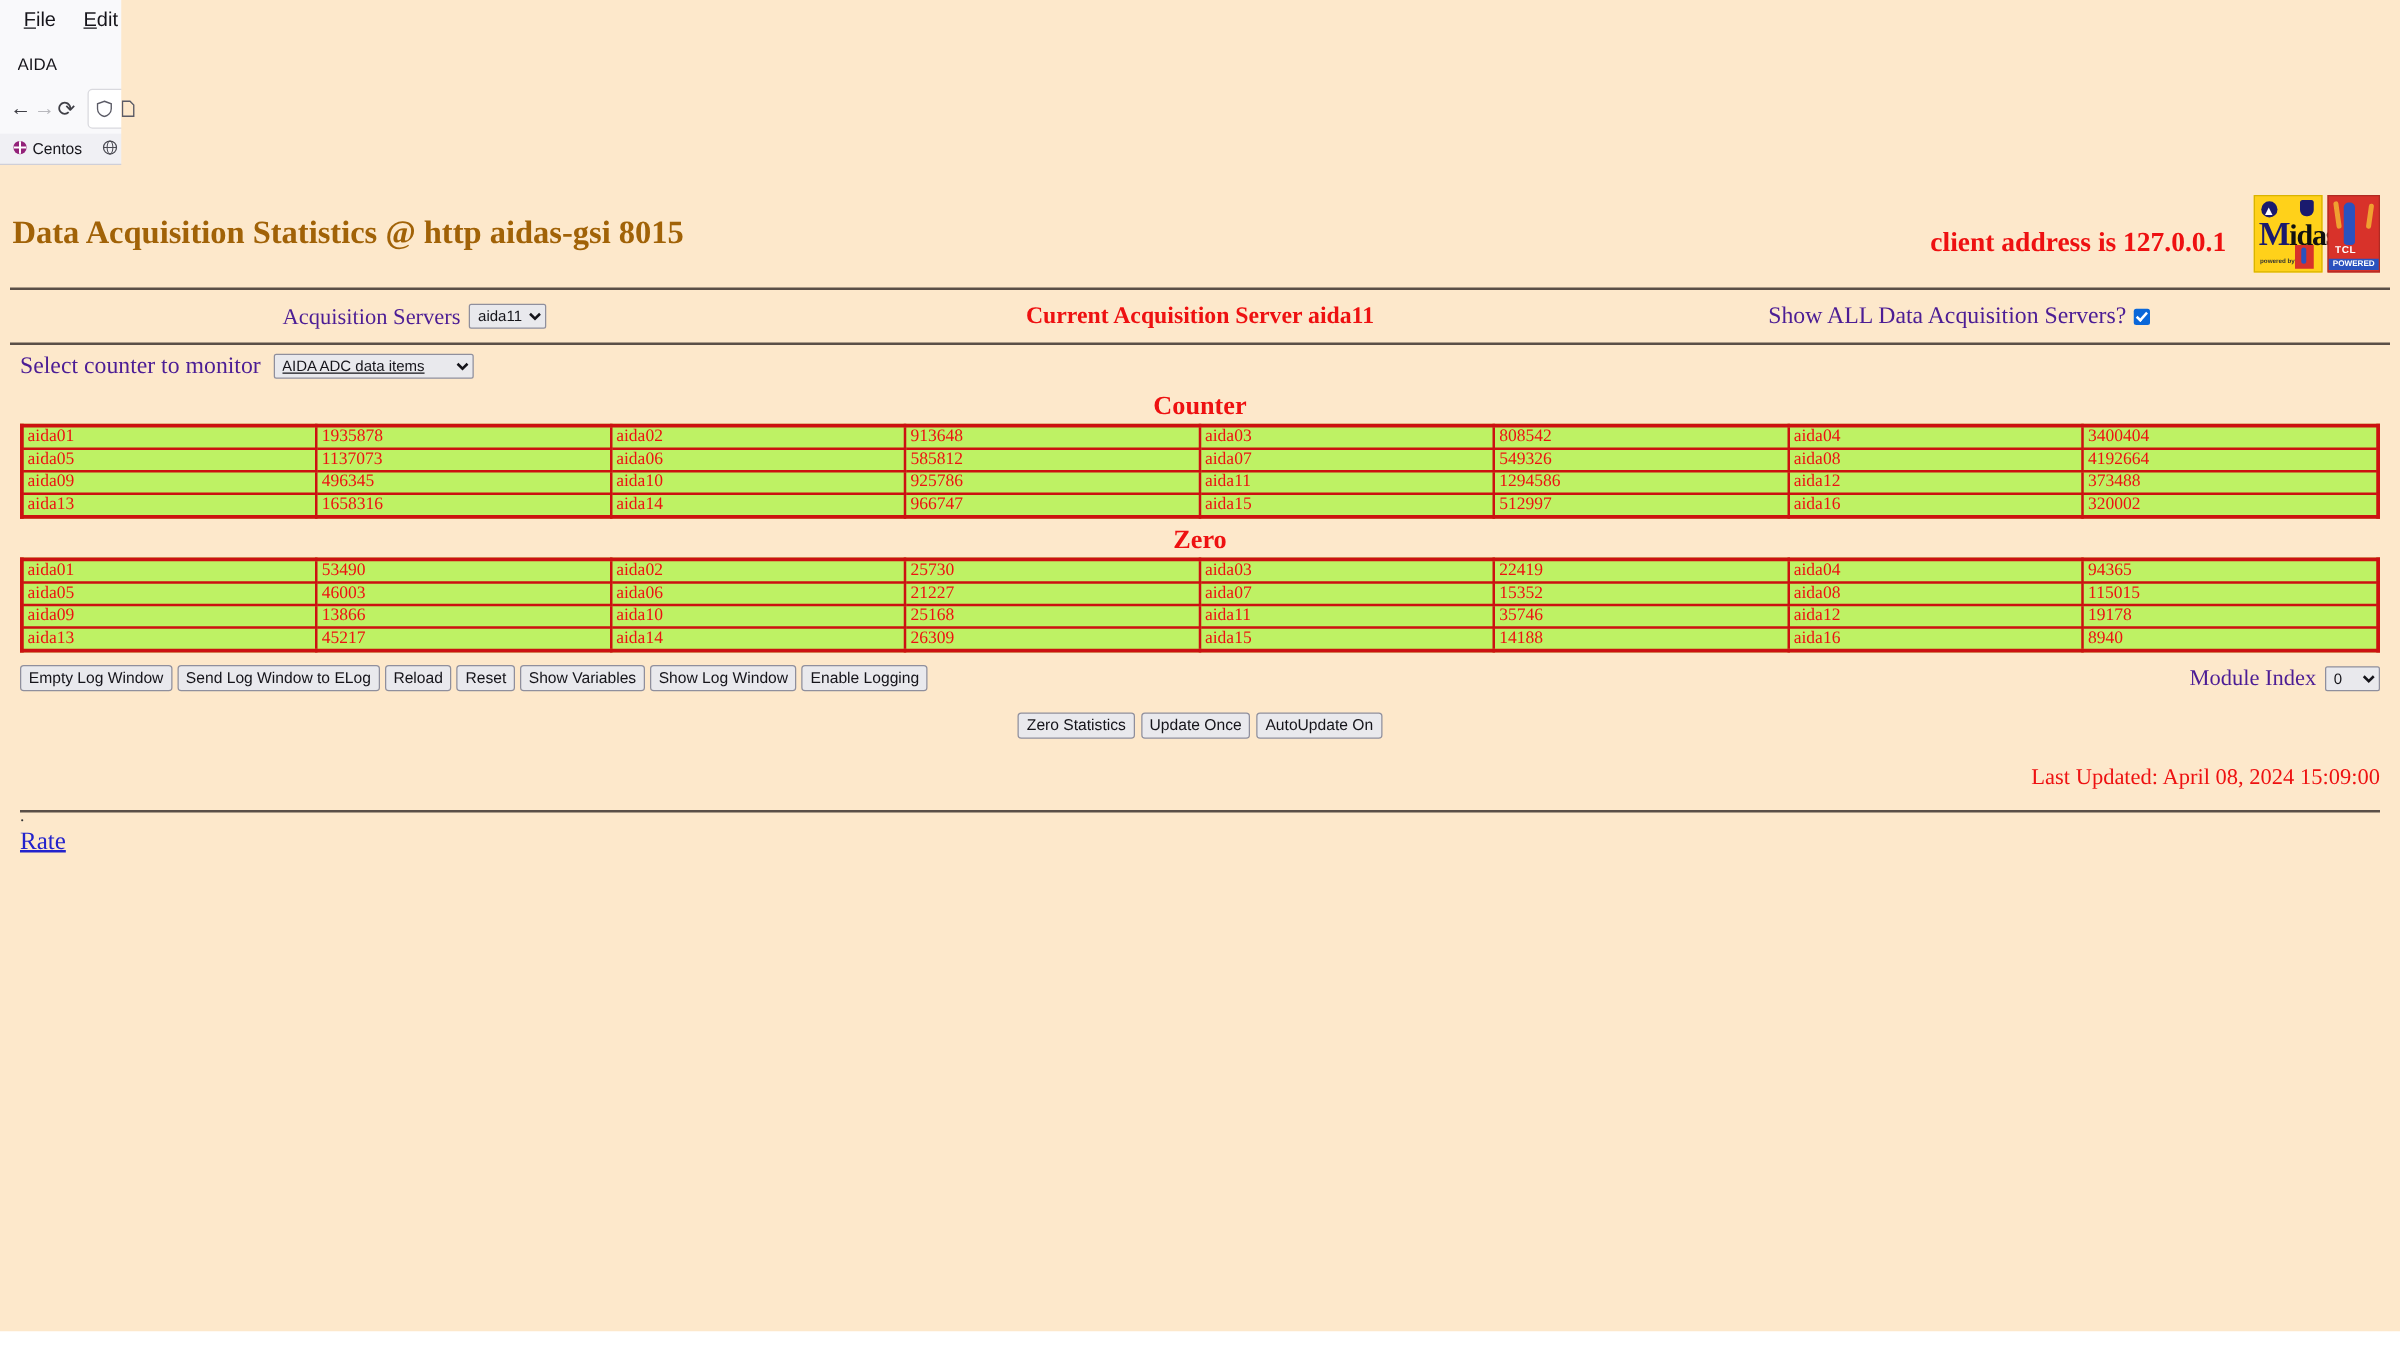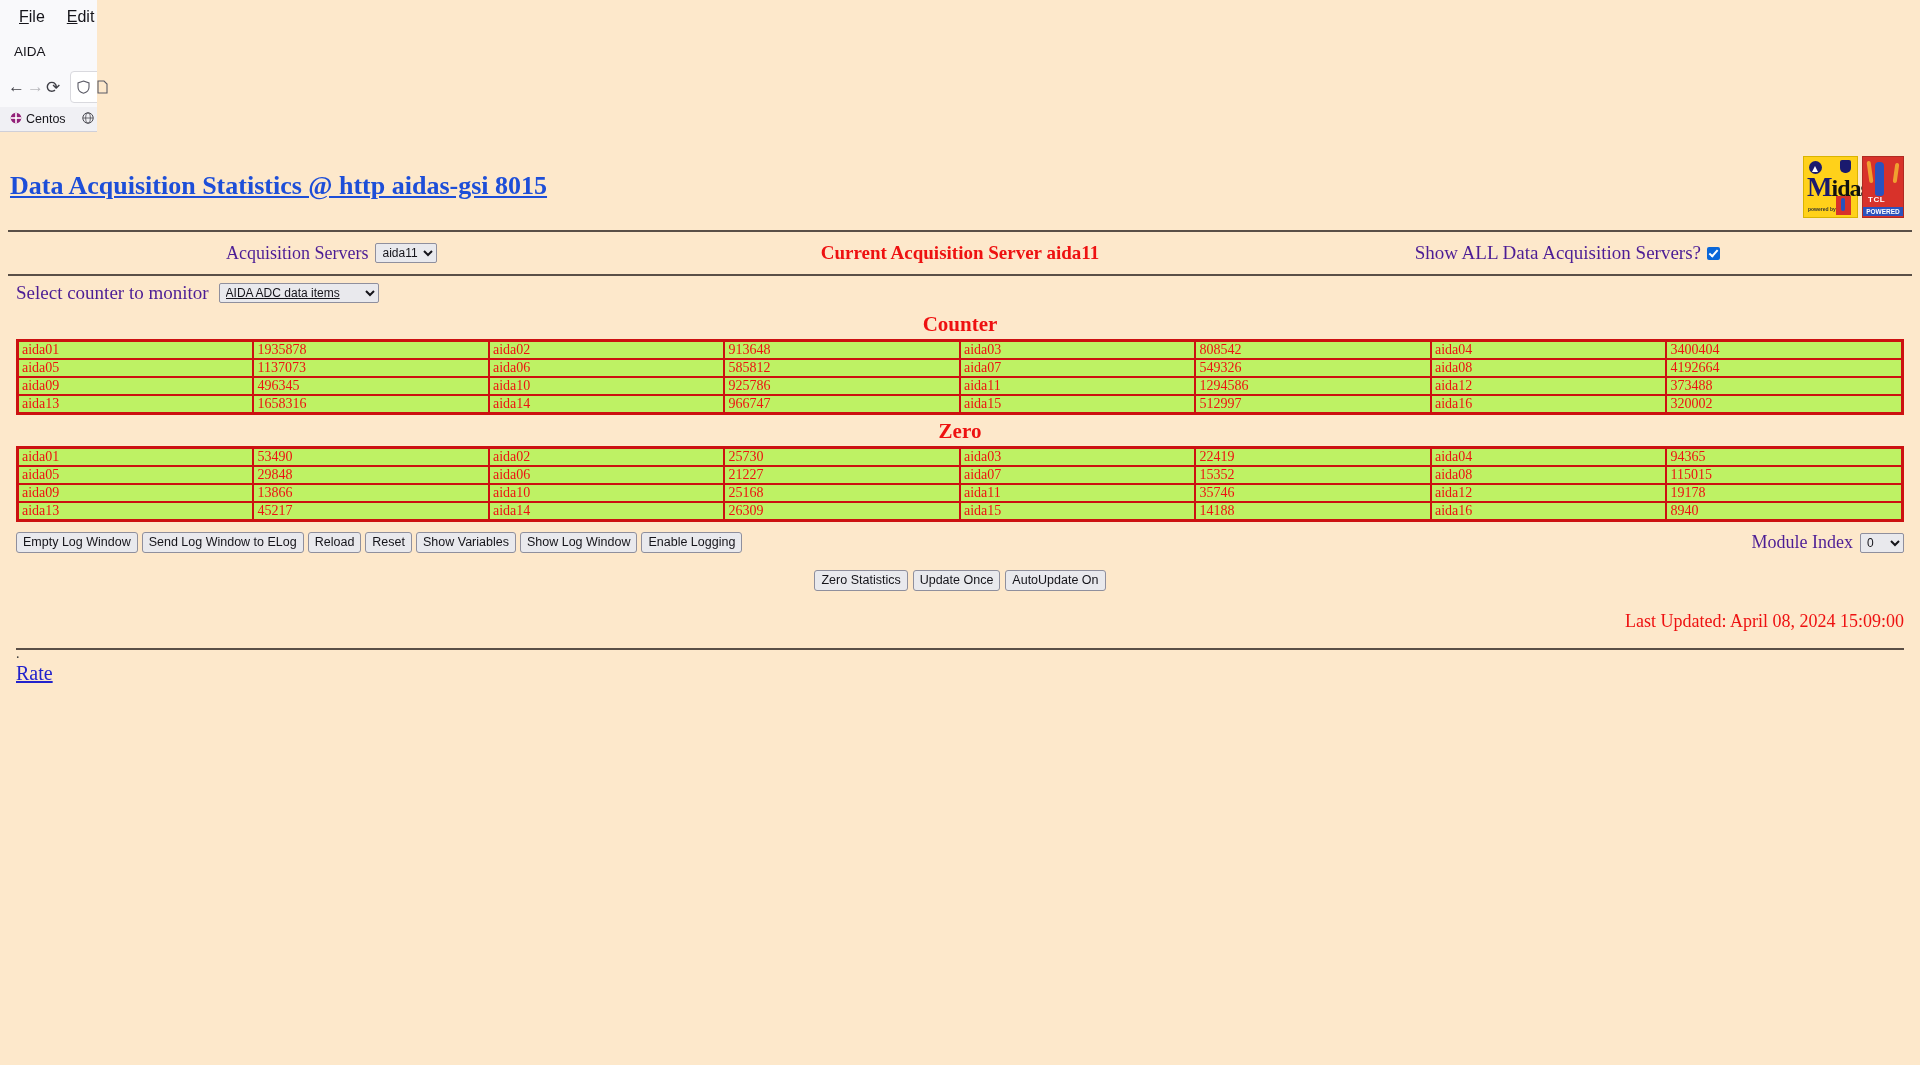--- a/index.html
+++ b/index.html
@@ -97,23 +97,23 @@
     position:relative;
     overflow:hidden;
   }
   .pg-pad{padding:0 8px;}
 
   .hdr-row{
     display:flex;align-items:flex-start;justify-content:space-between;
     padding-top:20px;
   }
   .title{
-    font-size:26px;font-weight:bold;color:#1d4ed8;
+    font-size:26px;font-weight:bold;color:#a16207;
     font-family:"Liberation Serif", serif;
-    padding-left:2px;padding-top:19px;text-decoration:underline;
+    padding-left:2px;padding-top:19px;
   }
   .hdr-right{display:flex;align-items:center;gap:22px;padding-right:8px;}
   .client-addr{
     font-size:22px;font-weight:bold;color:#EE1111;
     font-family:"Liberation Serif", serif;
     padding-top:18px;
   }
   .logos{display:flex;gap:4px;padding-top:4px;}
 
   .logo-midas{
@@ -406,20 +406,21 @@
       </div>
     </div>
 </div>
 
 <div class="page">
   <div class="pg-pad">
 
     <div class="hdr-row">
       <div class="title">Data Acquisition Statistics @ http aidas-gsi 8015</div>
       <div class="hdr-right">
+        <div class="client-addr">client address is 127.0.0.1</div>
         <div class="logos">
           <div class="logo-midas">
             <div class="ball"></div>
             <div class="shield"></div>
             <div class="mword"><i>M</i>idas</div>
             <div class="pwr">powered by</div>
             <div class="tcl-mini"></div>
           </div>
           <div class="logo-tcl">
             <div class="fl"></div>
@@ -507,21 +508,21 @@
             <td class="vl">53490</td>
             <td class="nm">aida02</td>
             <td class="vl">25730</td>
             <td class="nm">aida03</td>
             <td class="vl">22419</td>
             <td class="nm">aida04</td>
             <td class="vl">94365</td>
           </tr>
           <tr>
             <td class="nm">aida05</td>
-            <td class="vl">29848</td>
+            <td class="vl">46003</td>
             <td class="nm">aida06</td>
             <td class="vl">21227</td>
             <td class="nm">aida07</td>
             <td class="vl">15352</td>
             <td class="nm">aida08</td>
             <td class="vl">115015</td>
           </tr>
           <tr>
             <td class="nm">aida09</td>
             <td class="vl">13866</td>

